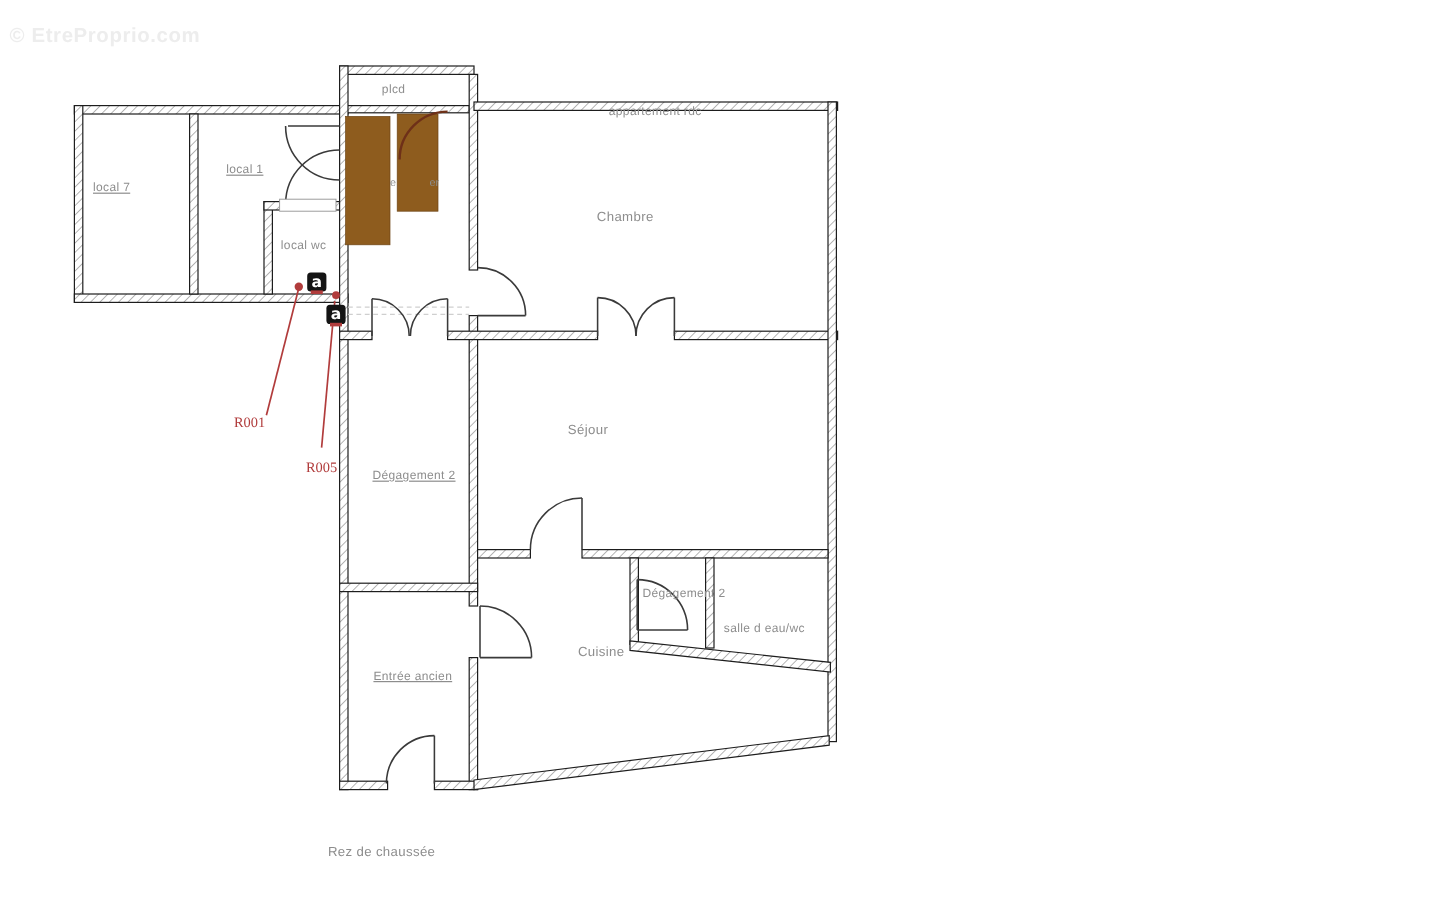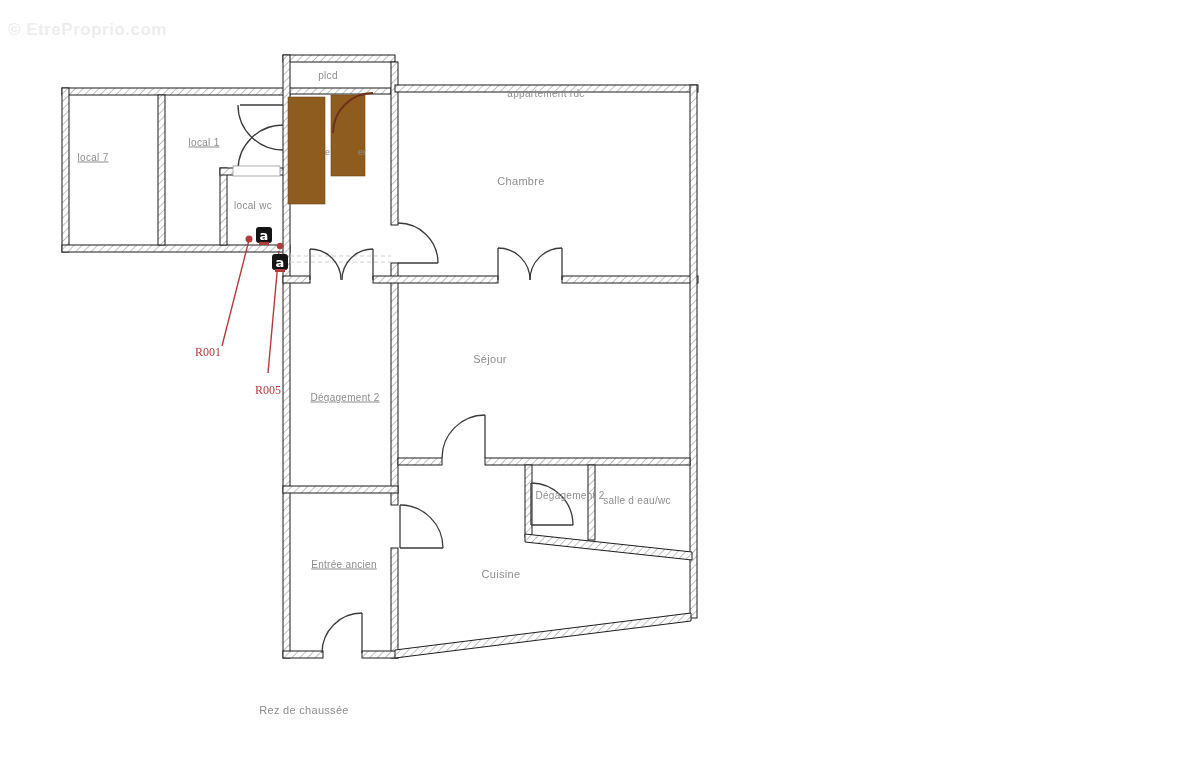--- a/index.html
+++ b/index.html
@@ -142,24 +142,24 @@
 
   <div class="label md" style="left:93px;top:157px">local 7</div>
   <div class="label md" style="left:204px;top:142px">local 1</div>
   <div class="label sm" style="left:253px;top:205px">local wc</div>
   <div class="label sm" style="left:328px;top:75px">plcd</div>
   <div class="label sm" style="left:546px;top:93px">appartement rdc</div>
   <div class="label" style="left:521px;top:181px">Chambre</div>
   <div class="label" style="left:490px;top:359px">Séjour</div>
   <div class="label md" style="left:345px;top:397px">Dégagement 2</div>
   <div class="label md" style="left:344px;top:564px">Entrée ancien</div>
-  <div class="label" style="left:501px;top:574px">Cuisine</div>
+  <div class="label" style="left:501px;top:544px">Cuisine</div>
   <div class="label sm" style="left:570px;top:495px">Dégagement 2</div>
-  <div class="label sm" style="left:637px;top:500px">salle d eau/wc</div>
-  <div class="label" style="left:304px;top:710px">Rez de chaussée</div>
+  <div class="label sm" style="left:637px;top:524px">salle d eau/wc</div>
+  <div class="label" style="left:318px;top:710px">Rez de chaussée</div>
 
   <div class="ref-label" style="left:208px;top:352px">R001</div>
   <div class="ref-label" style="left:268px;top:390px">R005</div>
 
   <div class="a-marker" style="left:256px;top:227px">
     <span class="glyph">a</span>
     <i class="redbar"></i>
   </div>
   <div class="a-marker" style="left:272px;top:254px">
     <span class="glyph">a</span>

